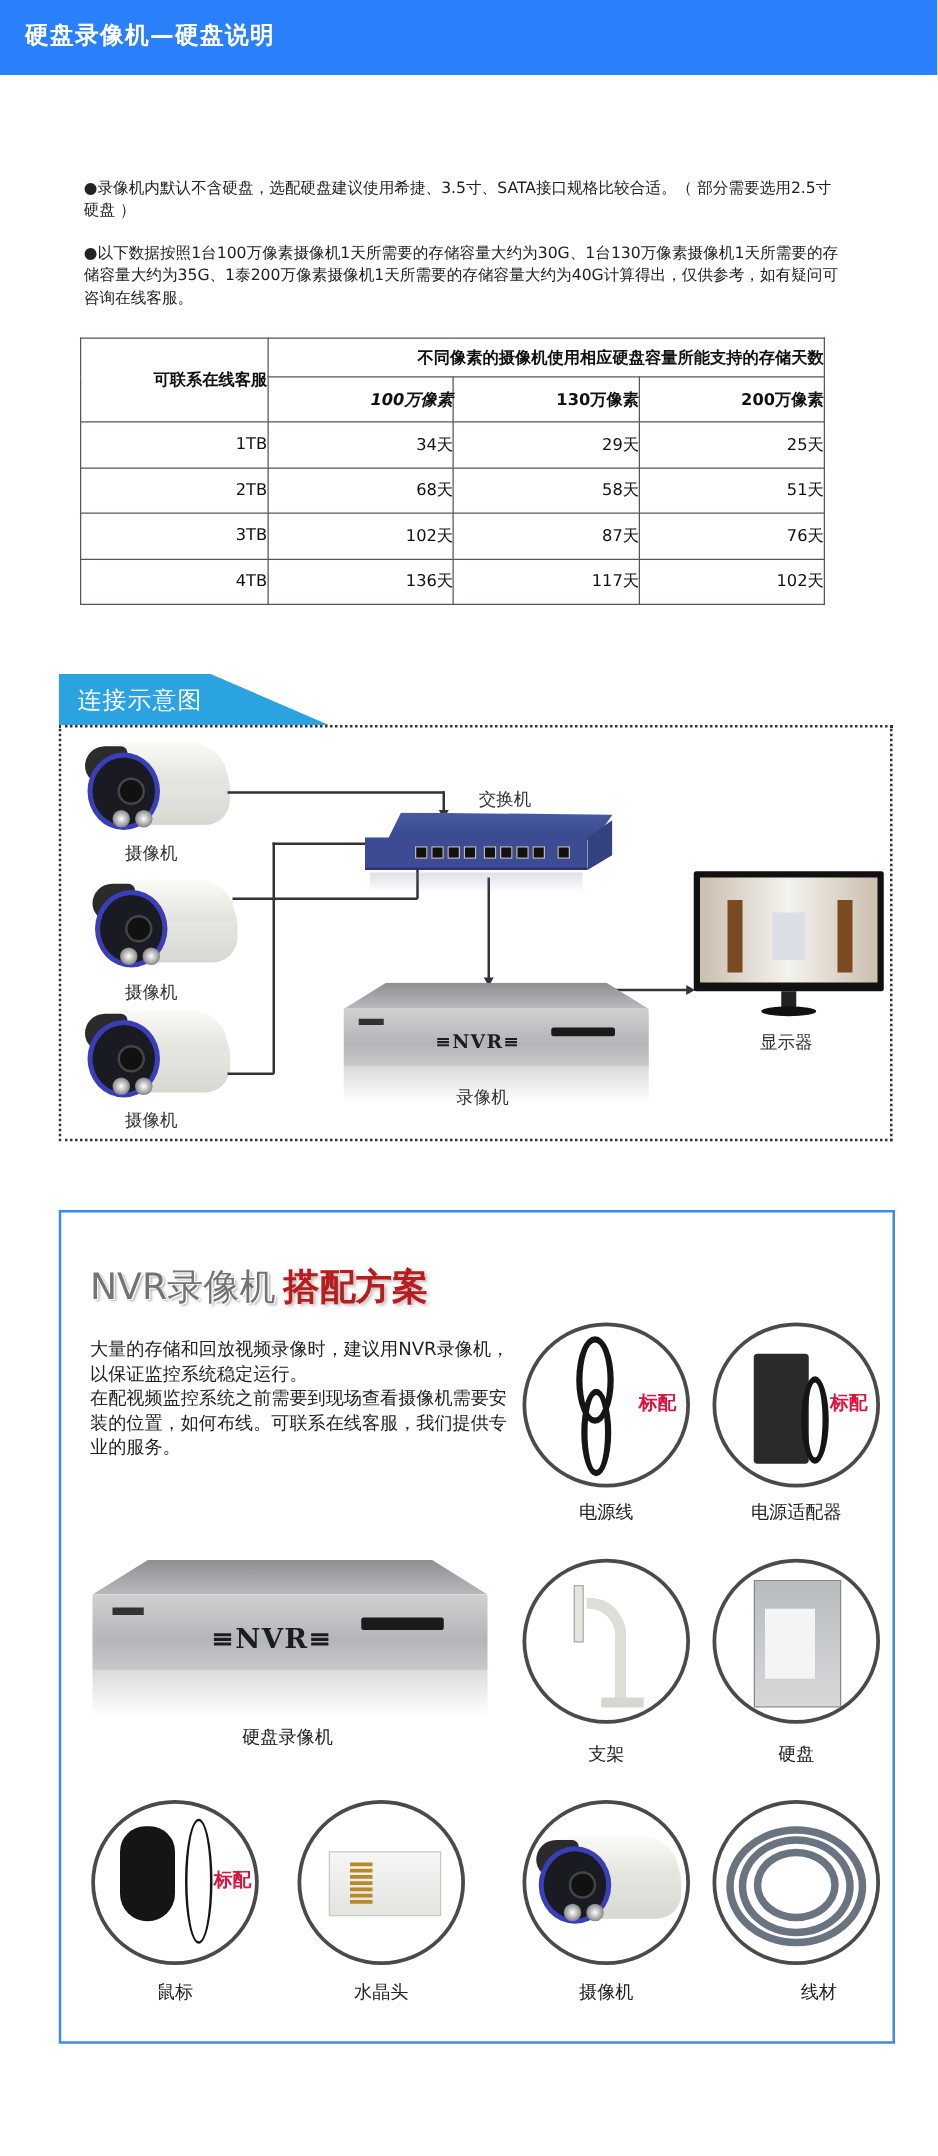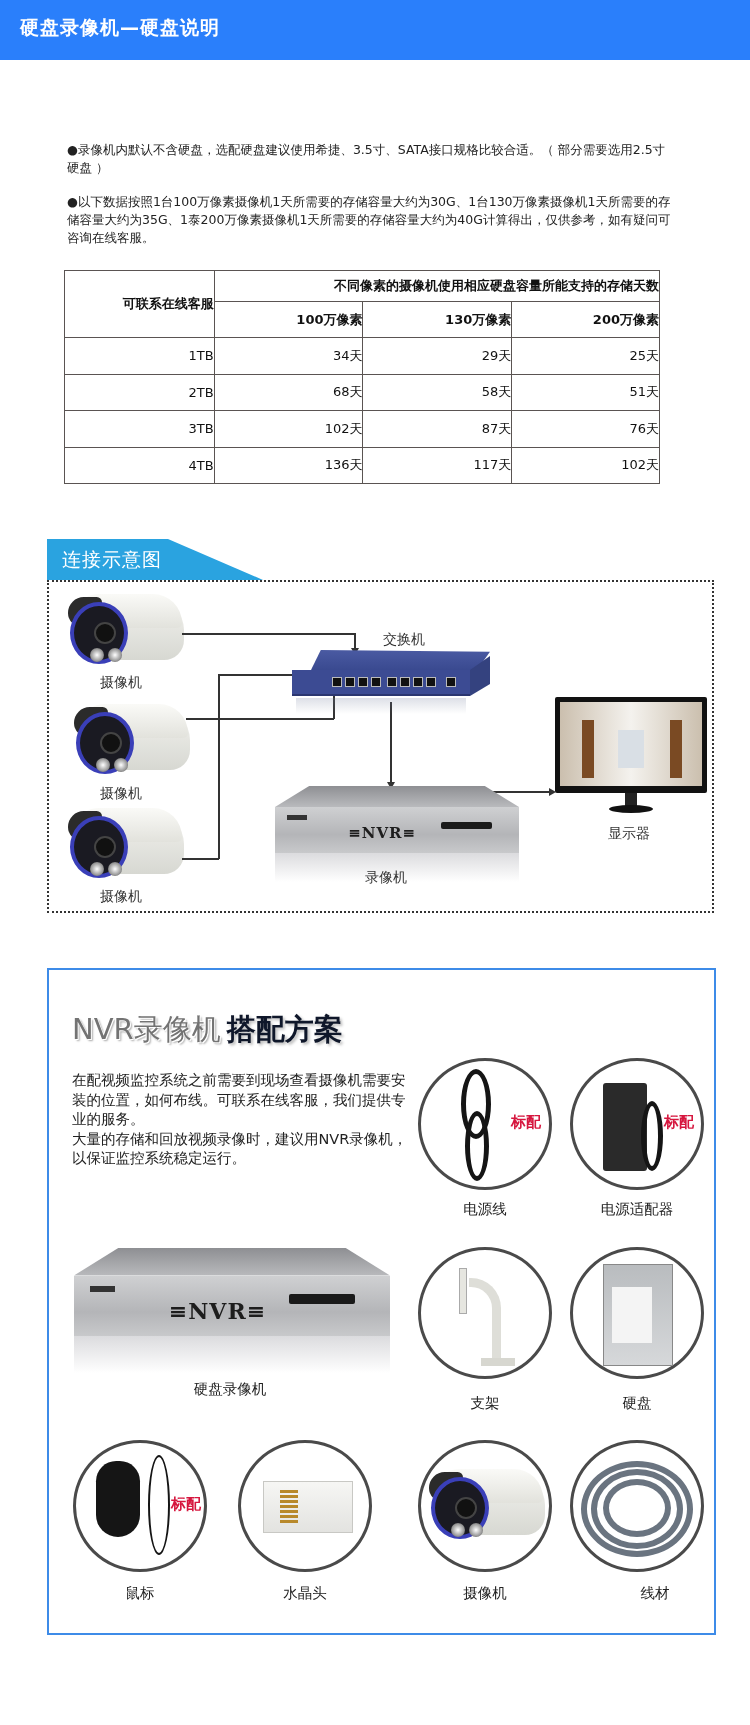--- a/index.html
+++ b/index.html
@@ -71,21 +71,21 @@
   .monitor .door1 { position: absolute; left: 22px; top: 18px; width: 12px; height: 58px; background: #7a4a23; }
   .monitor .door2 { position: absolute; left: 110px; top: 18px; width: 12px; height: 58px; background: #7a4a23; }
   .monitor .hall { position: absolute; left: 58px; top: 28px; width: 26px; height: 38px; background: #d9dfe5; }
   .monitor .neck { position: absolute; left: 70px; top: 96px; width: 12px; height: 14px; background: #222; }
   .monitor .foot { position: absolute; left: 54px; top: 108px; width: 44px; height: 8px; background: #111; border-radius: 50%; }
 
   
   .planbox { position: absolute; left: 47px; top: 968px; width: 669px; height: 667px; border: 2px solid #3d8be8; }
   .plan-title { position: absolute; left: 72px; top: 1010px; font-size: 29px; white-space: nowrap; }
   .plan-title .t1 { color: #737373; text-shadow: 1px 1px 0 #fff, -1px -1px 0 #fff, 2px 2px 2px #aaa; }
-  .plan-title .t2 { color: #0f172a; font-weight: bold; text-shadow: 2px 2px 3px #bbb; margin-left: 6px; }
+  .plan-title .t2 { color: #b91c1c; font-weight: bold; text-shadow: 2px 2px 3px #bbb; margin-left: 6px; }
   .plan-desc { position: absolute; left: 72px; top: 1071px; width: 340px; font-size: 14.5px; line-height: 19.5px; color: #222; }
 
   .circle { position: absolute; width: 134px; height: 132px; border-radius: 50%; border: 3px solid #4a4a4a; background: #fff; overflow: hidden; }
   .std { position: absolute; color: #d6163e; font-size: 15px; font-weight: bold; }
   .item-label { position: absolute; width: 160px; text-align: center; font-size: 14.5px; color: #222; }
 
   
   .cable-loop { position: absolute; border: 5px solid #151515; border-radius: 50%; }
   .adapter { position: absolute; left: 30px; top: 22px; width: 44px; height: 88px; background: #2a2a2a; border-radius: 3px; }
   .bracket-plate { position: absolute; left: 38px; top: 18px; width: 8px; height: 46px; background: #e6e6e0; border: 1px solid #aaa; }
@@ -111,21 +111,21 @@
 <div class="para" style="top:141px;">●录像机内默认不含硬盘，选配硬盘建议使用希捷、3.5寸、SATA接口规格比较合适。（ 部分需要选用2.5寸硬盘 ）</div>
 <div class="para" style="top:193px;">●以下数据按照1台100万像素摄像机1天所需要的存储容量大约为30G、1台130万像素摄像机1天所需要的存储容量大约为35G、1泰200万像素摄像机1天所需要的存储容量大约为40G计算得出，仅供参考，如有疑问可咨询在线客服。</div>
 
 <table class="storage">
   <tbody>
       <tr class="h1">
     <th rowspan="2" style="width:150px;">可联系在线客服</th>
     <th colspan="3">不同像素的摄像机使用相应硬盘容量所能支持的存储天数</th>
   </tr>
   <tr class="h2">
-    <th style="width:149px;">100万像素</th>
+    <th style="width:149px;font-style:italic;">100万像素</th>
     <th style="width:149px;">130万像素</th>
     <th style="width:148px;">200万像素</th>
   </tr>
   <tr class="r">
     <td>1TB</td>
     <td>34天</td>
     <td>29天</td>
     <td>25天</td>
   </tr>
   <tr class="r">
@@ -243,22 +243,22 @@
   <div class="neck"></div>
     <div class="foot"></div>
 </div>
 <div class="diag-label" style="left:608px; top:825px;">显示器</div>
 
 <div class="planbox"></div>
 <div class="plan-title">
   <span class="t1">NVR录像机</span><span class="t2">搭配方案</span>
 </div>
 <div class="plan-desc">
+  <div>大量的存储和回放视频录像时，建议用NVR录像机，以保证监控系统稳定运行。</div>
   <div>在配视频监控系统之前需要到现场查看摄像机需要安装的位置，如何布线。可联系在线客服，我们提供专业的服务。</div>
-  <div>大量的存储和回放视频录像时，建议用NVR录像机，以保证监控系统稳定运行。</div>
 </div>
 
 <div class="nvr" style="left:74px; top:1248px; width:316px; height:125px;">
   <div class="top"></div>
     <div class="front"></div>
     <div class="badge"></div>
   <div class="logo" style="font-size:22px;">≡NVR≡</div>
   <div class="panel"></div>
     <div class="refl"></div>
 </div>

